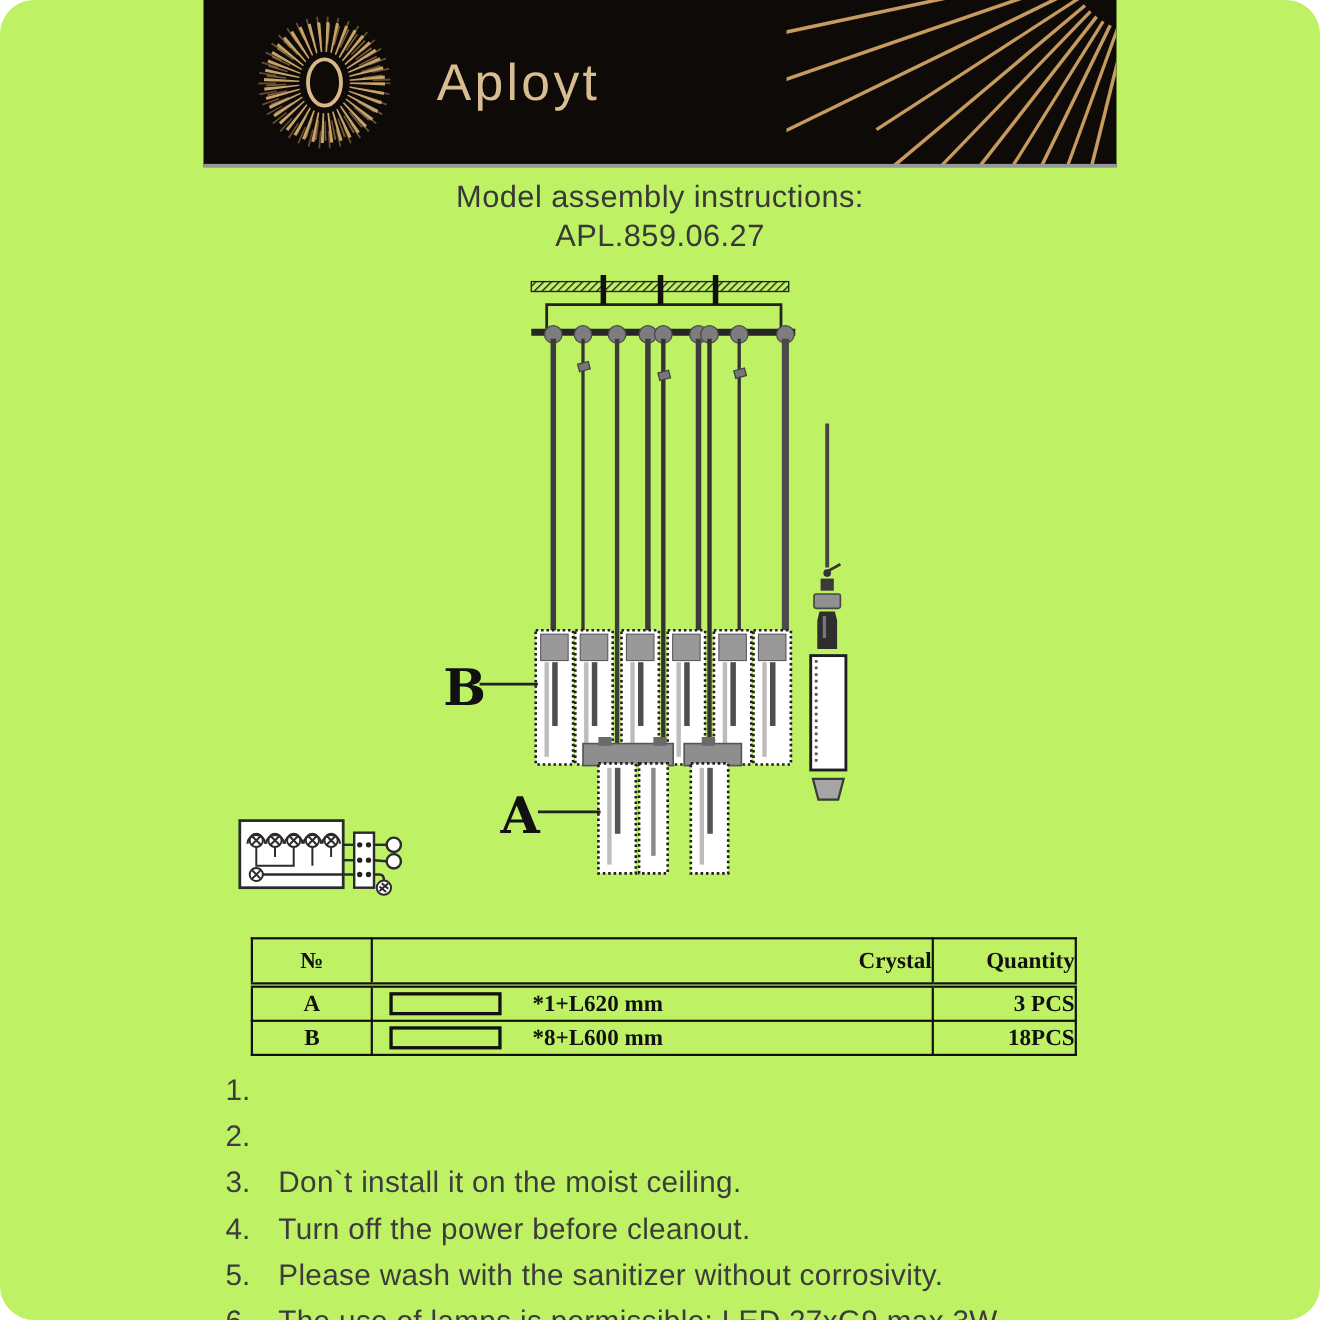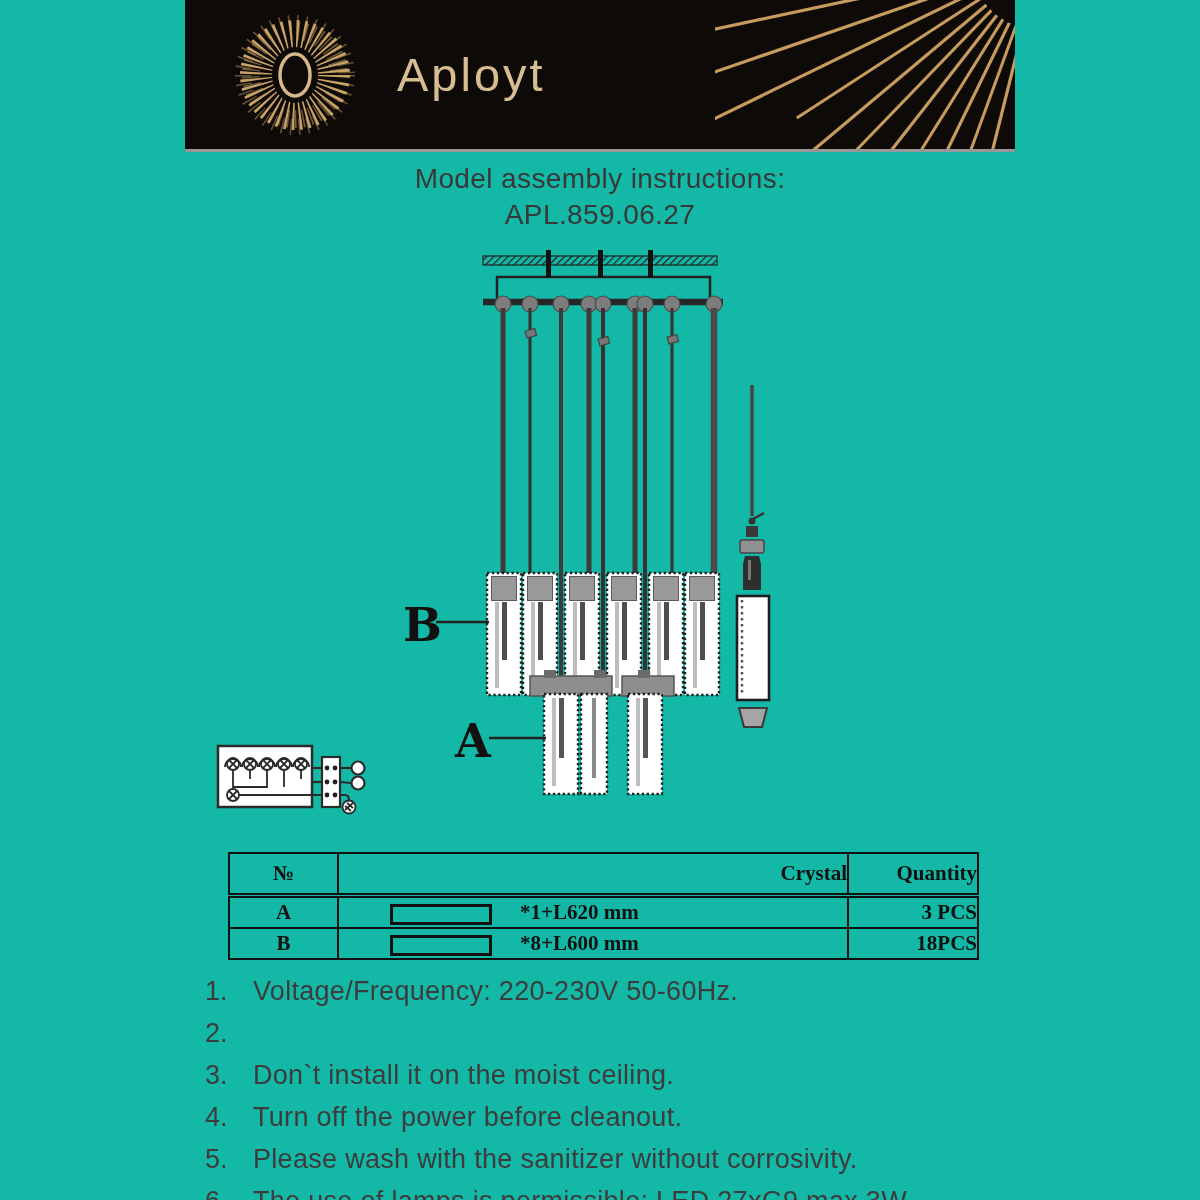--- a/index.html
+++ b/index.html
@@ -1,17 +1,17 @@
 <!DOCTYPE html>
 <html><head>
 <meta charset="utf-8">
 <style>
   html,body{margin:0;padding:0;background:#fff;}
-  .page{position:relative;width:1200px;height:1200px;background:#14b8a6;
-        font-family:"Liberation Sans",sans-serif;overflow:hidden;}
+  .page{position:relative;width:1200px;height:1200px;background:#bef264;
+        font-family:"Liberation Sans",sans-serif;overflow:hidden;border-radius:31px;}
 
   
   .banner{position:absolute;left:185px;top:0;width:830px;height:149px;
           background:#0d0a07;border-bottom:3px solid #979797;overflow:hidden;}
   .logo-svg{position:absolute;left:40px;top:5px;}
   .wordmark{position:absolute;left:212px;top:0;height:149px;display:flex;align-items:center;
             color:#d9bd92;font-size:47px;letter-spacing:3px;font-weight:400;
             font-family:"Liberation Sans",sans-serif;}
   .rays-svg{position:absolute;right:0;top:0;}
 
@@ -26,21 +26,21 @@
   .parts-table{position:absolute;left:228px;top:852px;width:747px;border-collapse:collapse;
                font-family:"Liberation Serif",serif;color:#111;table-layout:fixed;}
   .parts-table th,.parts-table td{border:2px solid #111;padding:0;}
   .parts-table th{height:39px;font-size:21px;font-weight:bold;}
   .parts-table td{height:29px;font-size:21px;font-weight:bold;}
   .col-no{width:107px;text-align:center;}
   .col-crystal{width:508px;text-align:right;}
   .col-qty{width:128px;text-align:right;}
   td.col-crystal{text-align:left;}
   .parts-table thead th{border-bottom:5px double #111;}
-  .crystal-cell{display:flex;align-items:flex-end;padding-left:15px;margin-left:36px;}
+  .crystal-cell{display:flex;align-items:center;padding-left:15px;}
   .crystal-shape{width:96px;height:15px;border:3px solid #111;flex:none;margin-right:28px;}
 
   
   .instructions{position:absolute;left:205px;top:974px;width:825px;margin:0;padding:0;
                 list-style:none;color:#3c3c3c;font-size:27px;}
   .instructions li{display:flex;line-height:35px;margin-bottom:7px;}
   .instructions .num{width:36px;flex:none;}
   .instructions .txt{padding-left:12px;letter-spacing:.3px;}
 </style>
 </head>
@@ -276,21 +276,20 @@
           </div>
         </td>
         <td class="col-qty">18PCS</td>
       </tr>
     </tbody>
   </table>
 
   <ol class="instructions">
     <li>
       <span class="num">1.</span>
-      <span class="txt">Voltage/Frequency: 220-230V 50-60Hz.</span>
     </li>
     <li>
       <span class="num">2.</span>
     </li>
     <li>
       <span class="num">3.</span>
       <span class="txt">Don`t install it on the moist ceiling.</span>
     </li>
     <li>
       <span class="num">4.</span>

